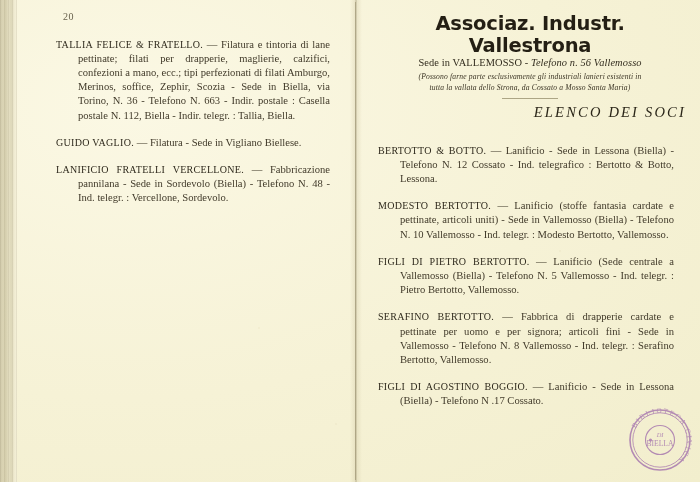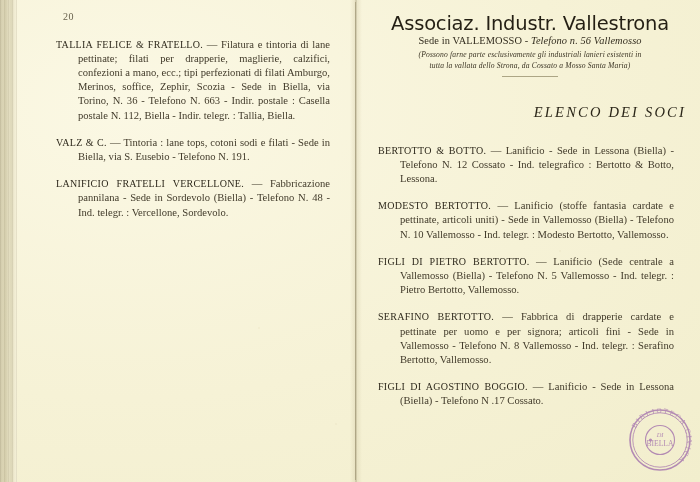--- a/index.html
+++ b/index.html
@@ -106,21 +106,21 @@
   .entry .nm {
     font-size: 10px;
     letter-spacing: .3px;
     color: #2f2a1d;
   }
 
   
   .assoc-head { position: absolute; left: 8px; top: 13px; width: 312px; text-align: center; }
   .assoc-title {
     font-family: "DejaVu Sans", sans-serif;
-    font-weight: normal;
+    font-weight: bold;
     font-size: 19.5px;
     letter-spacing: -0.2px;
     color: #241f14;
     line-height: 22px;
   }
   .assoc-sede {
     font-size: 10.4px;
     color: #332d1f;
     letter-spacing: .1px;
   }
@@ -181,21 +181,21 @@
   <div class="gutter-line"></div>
 
   <div class="page page-left">
     <div class="folio">20</div>
 
     <div class="entry-list">
       <p class="entry">
         <span class="nm">TALLIA FELICE &amp; FRATELLO.</span><span> — Filatura e tintoria di lane pettinate; filati per drapperie, maglierie, calzifici, confezioni a mano, ecc.; tipi perfezionati di filati Amburgo, Merinos, soffice, Zephir, Scozia - Sede in Biella, via Torino, N. 36 - Telefono N. 663 - Indir. postale : Casella postale N. 112, Biella - Indir. telegr. : Tallia, Biella.</span>
       </p>
       <p class="entry">
-        <span class="nm">VALZ &amp; C.</span><span> — Tintoria : lane tops, cotoni sodi e filati - Sede in Biella, via S. Eusebio - Telefono N. 191.</span>
+        <span class="nm">GUIDO VAGLIO.</span><span> — Filatura - Sede in Vigliano Biellese.</span>
       </p>
       <p class="entry">
         <span class="nm">LANIFICIO FRATELLI VERCELLONE.</span><span> — Fabbricazione pannilana - Sede in Sordevolo (Biella) - Telefono N. 48 - Ind. telegr. : Vercellone, Sordevolo.</span>
       </p>
     </div>
   </div>
 
   <div class="page page-right">
 
     <div class="assoc-head">

